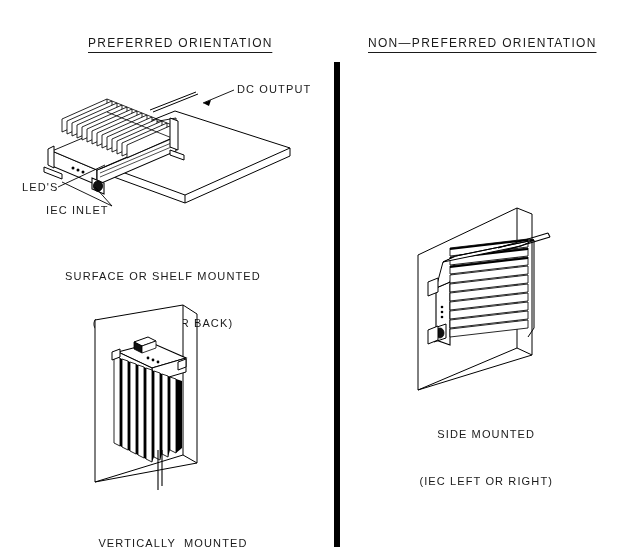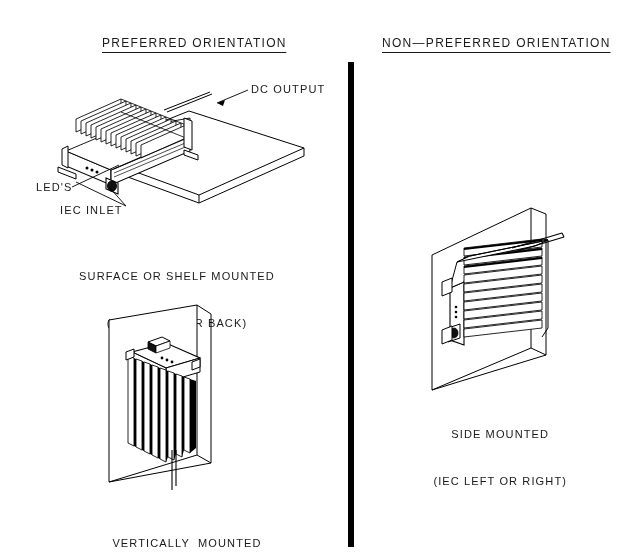--- a/index.html
+++ b/index.html
@@ -11,21 +11,21 @@
     width: 632px;
     height: 555px;
     position: relative;
     overflow: hidden;
     font-family: "Liberation Sans", sans-serif;
     color: #000000;
   }
   .stage {
     position: absolute;
     left: 0; top: 0;
-    width: 510px; height: 555px; margin-left: 14px;
+    width: 510px; height: 555px;
   }
   .cad-text {
     position: absolute;
     font-family: "Liberation Sans", sans-serif;
     font-size: 11.5px;
     letter-spacing: 1.15px;
     color: #1a1a1a;
     white-space: pre;
     font-weight: 400;
     transform: scaleX(0.96);

